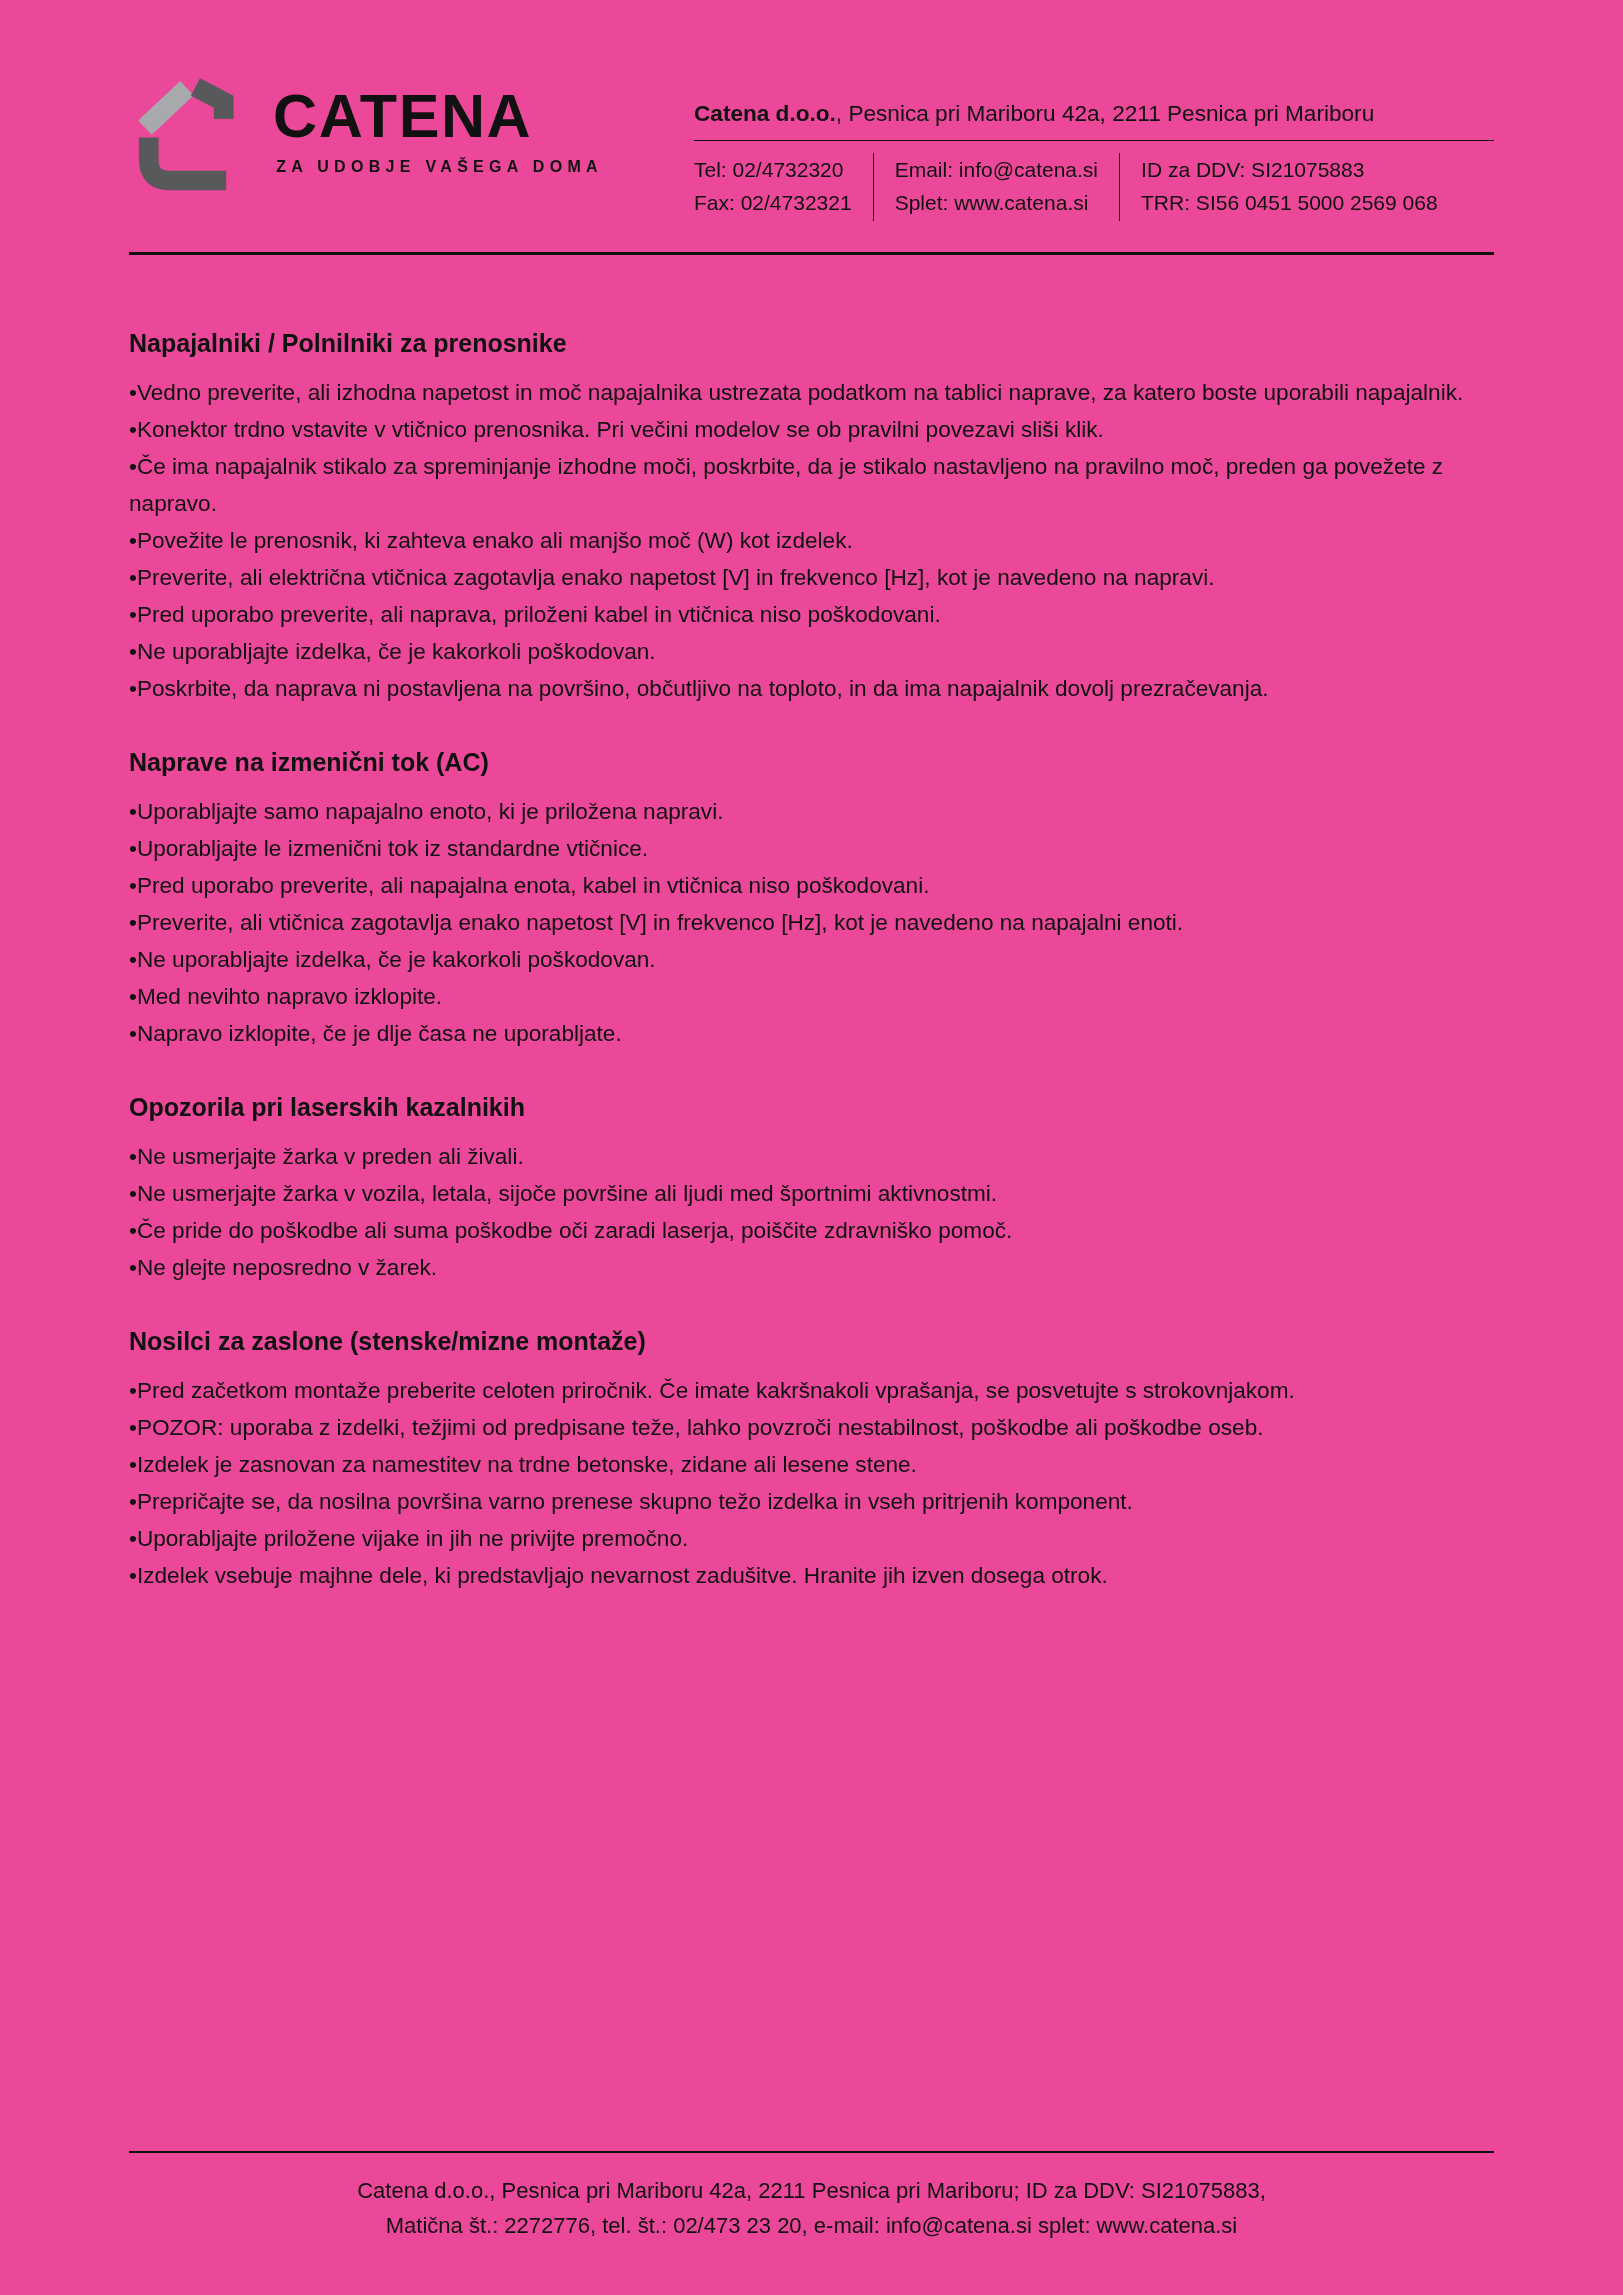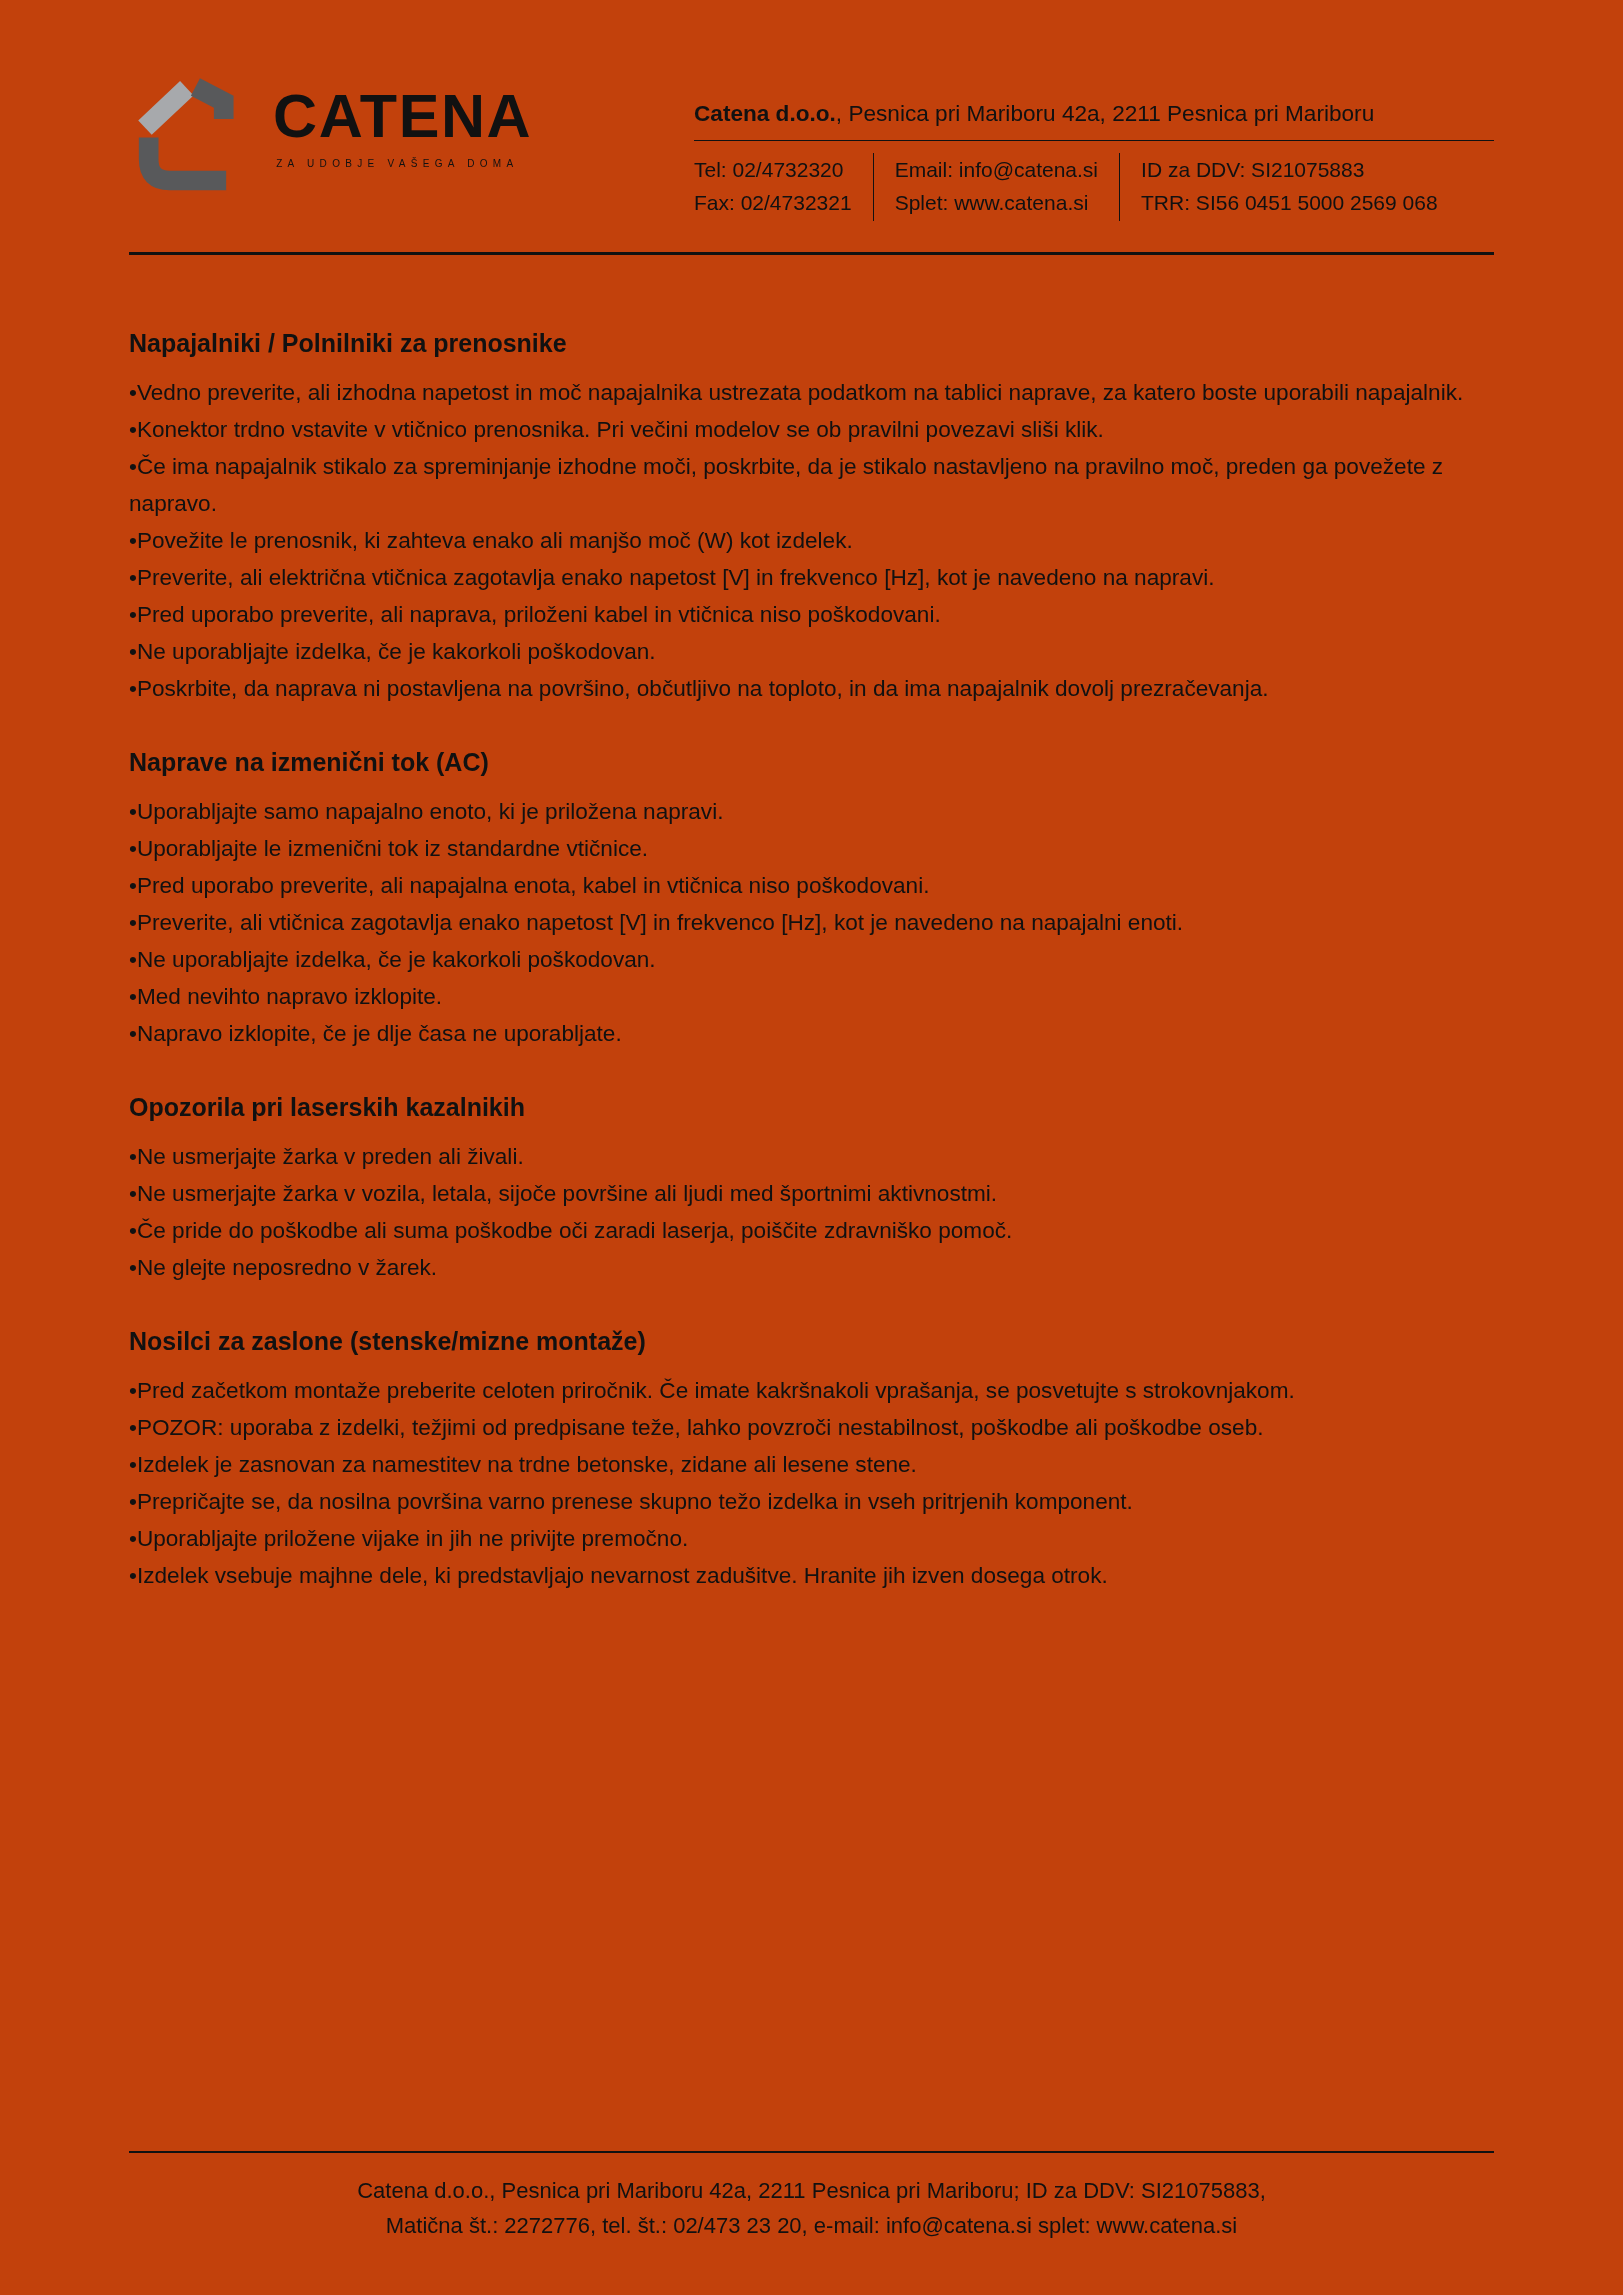--- a/index.html
+++ b/index.html
@@ -2,21 +2,21 @@
 <html style="font-size:13px"><head>
 <meta charset="utf-8">
 <style>
   * { box-sizing: border-box; }
   html, body { margin: 0; padding: 0; background: #ffffff; }
   body { font-family: "Liberation Sans", "DejaVu Sans", sans-serif; color: #111; }
 
   .page {
     width: 1623px;
     height: 2295px;
-    background: #c2410c;
+    background: #ec4899;
     display: flex;
     flex-direction: column;
     overflow: hidden;
     position: relative;
   }
 
   
   .header {
     display: flex;
     align-items: flex-start;
@@ -28,22 +28,22 @@
   .logo-textblock { padding-top: 14.5px; }
   .logo-name {
     font-size: 61px;
     font-weight: 700;
     letter-spacing: 1.6px;
     color: #111;
     line-height: 1;
   }
   .logo-tagline {
     margin-top: 11.3px;
-    font-size: 10px;
-    font-weight: 400;
+    font-size: 16px;
+    font-weight: 700;
     letter-spacing: 5.3px;
     color: #111;
     padding-left: 3.2px;
   }
 
   .company-info { width: 800px; margin-top: 27.5px; }
   .company-address {
     font-size: 22.6px;
     line-height: 1.35;
     padding-bottom: 11.3px;

